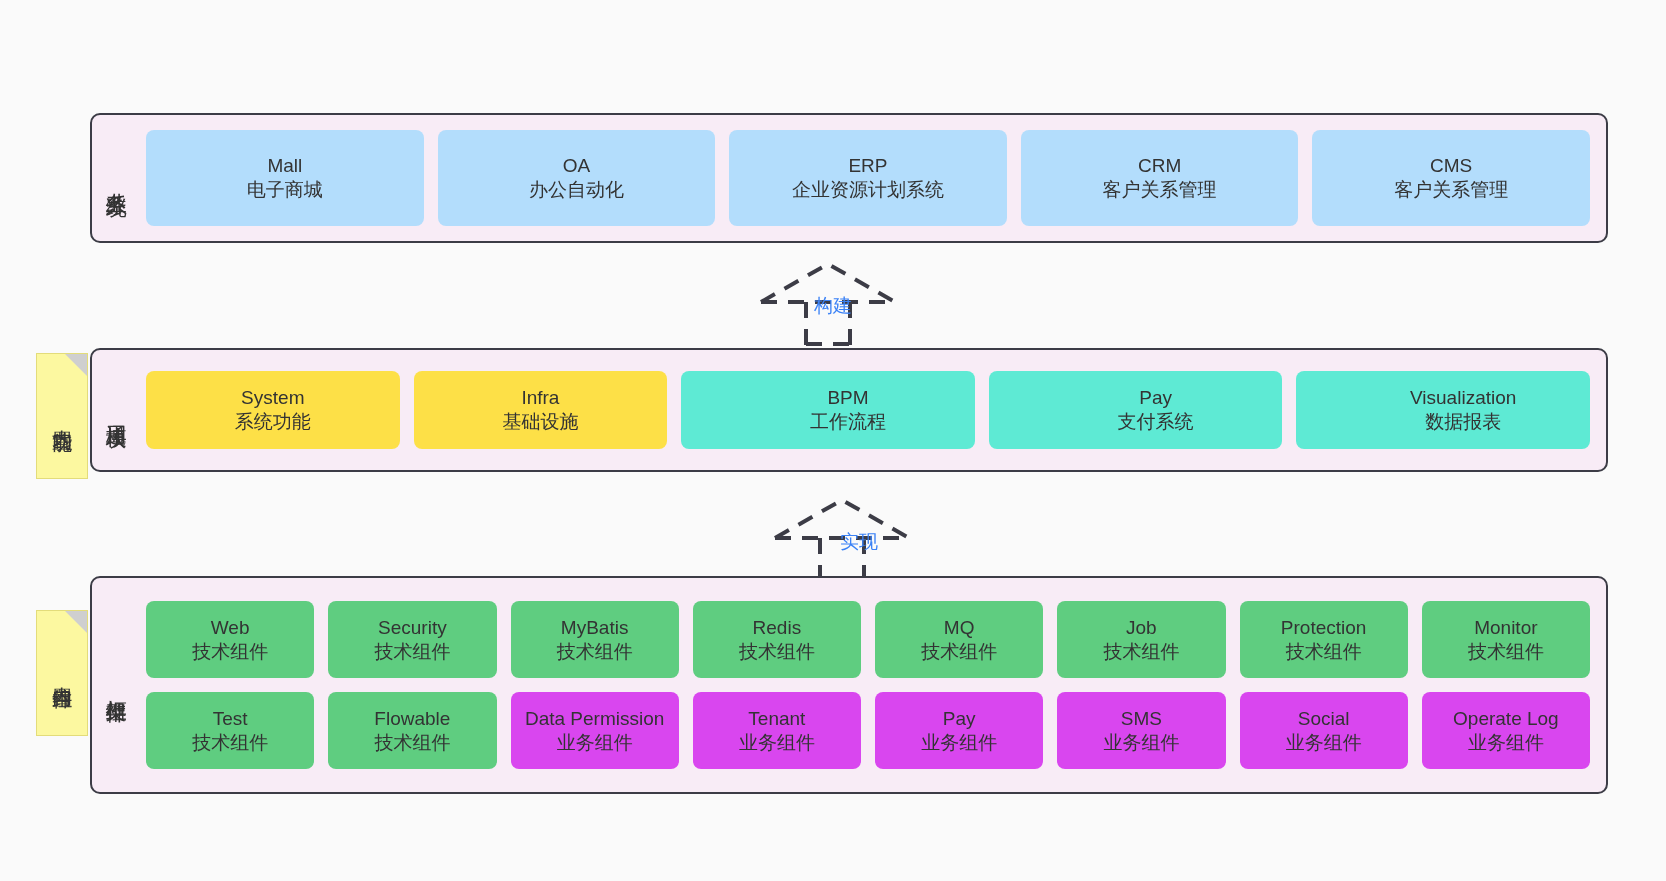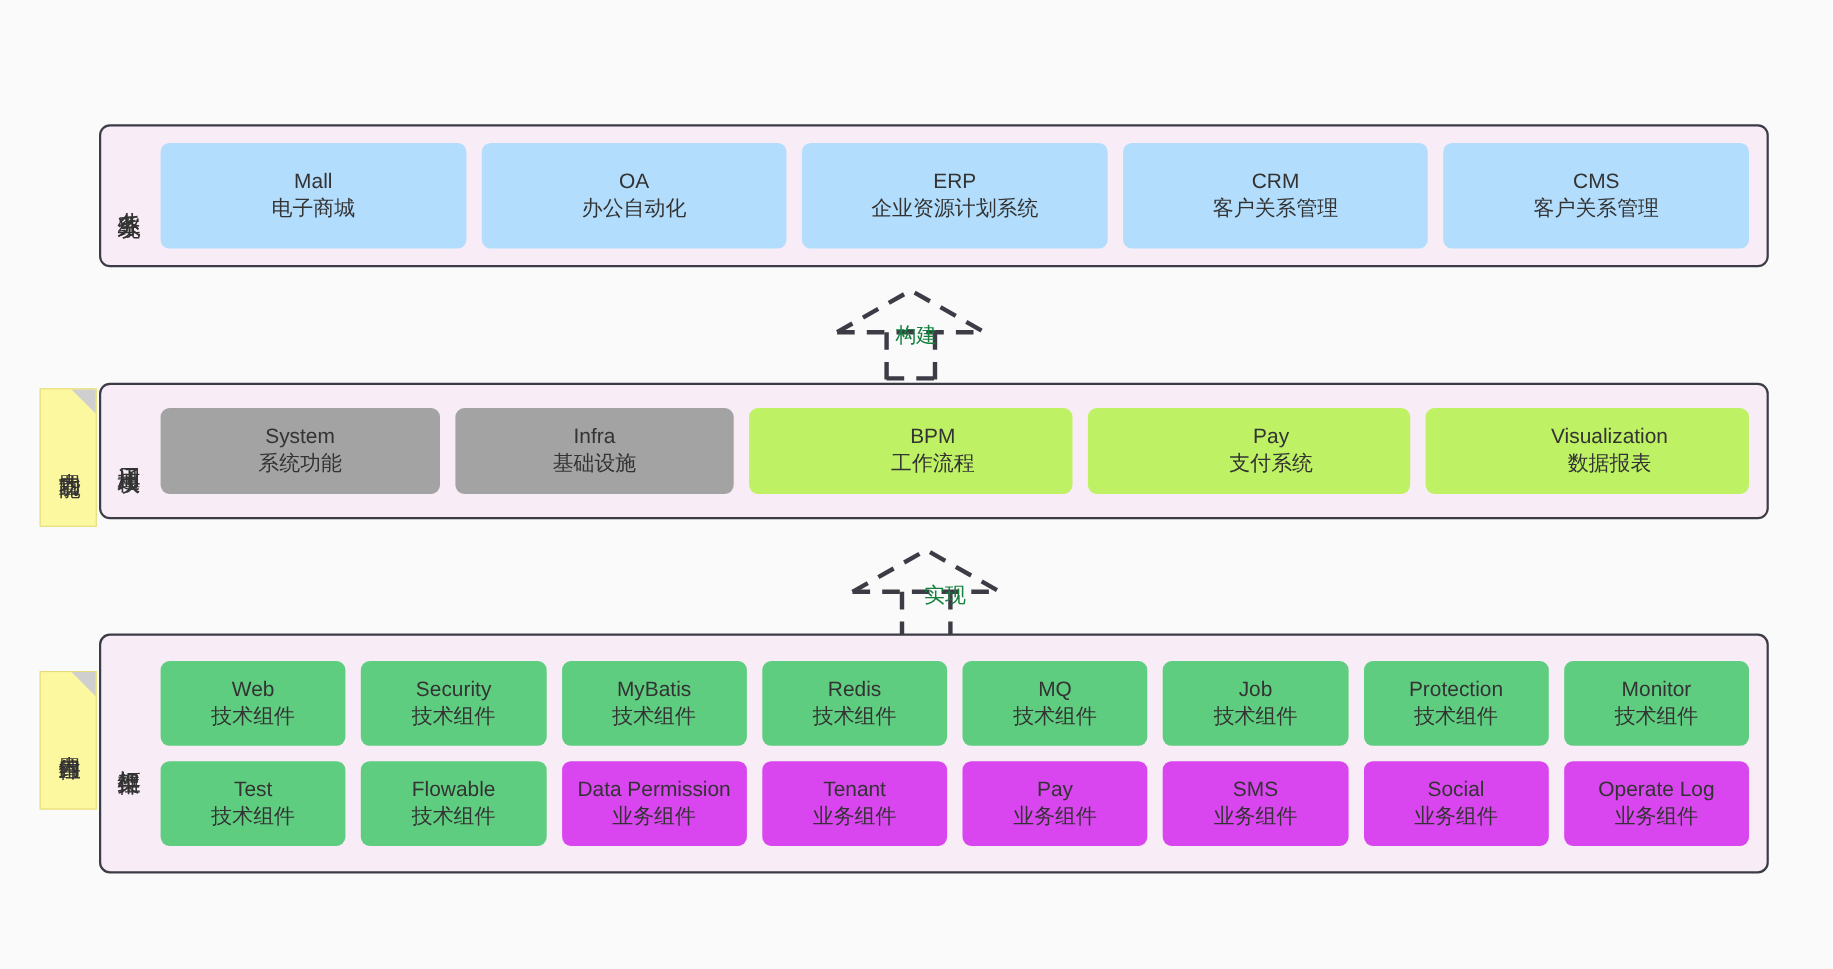--- a/index.html
+++ b/index.html
@@ -63,22 +63,22 @@
     line-height:1.26;
     color:#333;
     box-sizing:border-box;
     padding:6px 8px;
   }
   .cell .en{display:block;}
   .cell .cn{display:block;}
 
   
   .c-blue       {background:#b3ddfc;}
-  .c-red        {background:#a3a3a3;}
-  .c-pink       {background:#bef264;padding-left:48px;}
+  .c-red        {background:#fde047;}
+  .c-pink       {background:#5eead4;padding-left:48px;}
   .c-green      {background:#5fcd80;}
   .c-lightgreen {background:#d946ef;}
 
   
   #layer-business{left:90px;top:113px;width:1518px;height:130px;}
   #layer-business .layer-body{padding:16px 16px 16px 6px;}
   #layer-business .cell{height:96px;}
 
   #layer-common{left:90px;top:348px;width:1518px;height:124px;}
   #layer-common .cell{height:78px;}
@@ -114,21 +114,21 @@
   }
   #note-common{left:36px;top:353px;height:126px;}
   #note-framework{left:36px;top:610px;height:126px;}
 
   
   .arrow{position:absolute;}
   .arrow svg{display:block;overflow:visible;}
   .arrow-label{
     position:absolute;
     font-size:19px;
-    color:#15803d;
+    color:#3b82f6;
     white-space:nowrap;
     background:transparent;
     line-height:1;
   }
   #arrow-build{left:756px;top:258px;width:145px;height:88px;}
   #arrow-build .arrow-label{left:58px;top:38px;}
   #arrow-impl{left:770px;top:494px;width:145px;height:88px;}
   #arrow-impl .arrow-label{left:70px;top:38px;}
 </style>
 </head>

